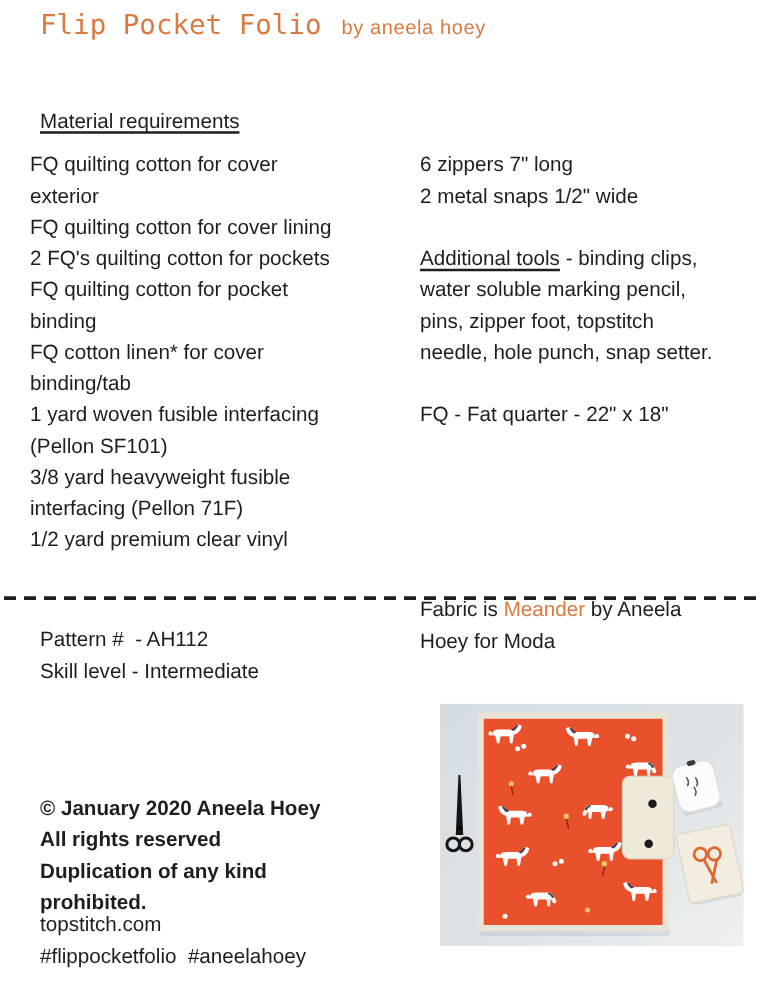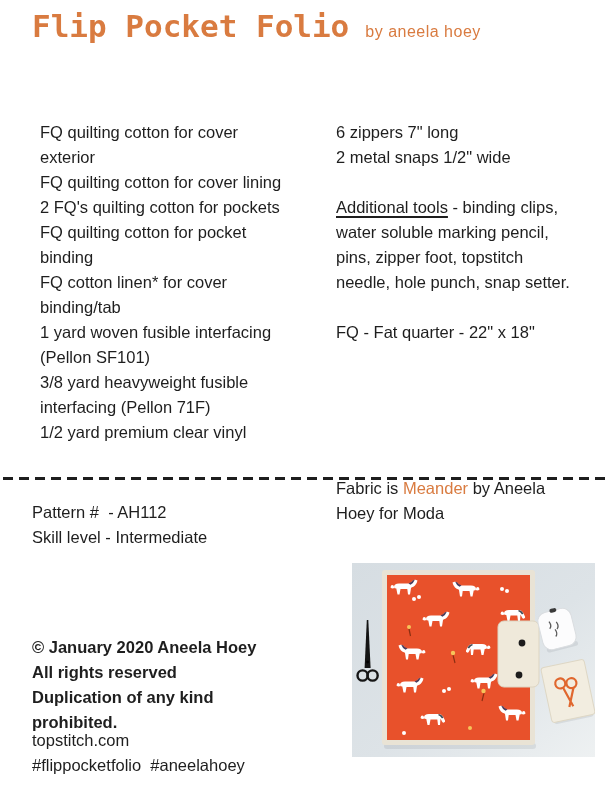--- a/index.html
+++ b/index.html
@@ -13,27 +13,27 @@
   }
   *{margin:0;padding:0;box-sizing:border-box;}
   html,body{background:#fff;}
   .page{
     position:relative;width:610px;height:800px;background:#ffffff;overflow:hidden;
     font-family:"Liberation Sans",sans-serif;color:var(--text);
   }
   .masthead{position:absolute;left:32px;top:8px;display:flex;align-items:baseline;gap:16px;}
   .masthead h1{
     font-family:"DejaVu Sans Mono","Liberation Mono",monospace;
-    font-size:31px;font-weight:700;color:var(--accent-orange);letter-spacing:0px;white-space:nowrap;
+    font-size:22px;font-weight:400;color:var(--accent-orange);letter-spacing:0px;white-space:nowrap;
   }
   .byline{font-size:16px;color:var(--accent-orange);letter-spacing:0.5px;white-space:nowrap;}
   .txt{font-size:16.5px;line-height:25px;white-space:pre-wrap;}
   .heading{position:absolute;left:32px;top:85px;}
   .u{text-decoration:underline;text-underline-offset:3px;text-decoration-thickness:1.5px;}
-  .col-left{position:absolute;left:40px;top:120px;width:300px;}
+  .col-left{position:absolute;left:24px;top:120px;width:300px;}
   .col-right{position:absolute;left:336px;top:120px;width:265px;}
   .col-right .block{margin-bottom:25px;}
   .dash{
     position:absolute;left:3px;top:477px;width:604px;height:3px;
     background:repeating-linear-gradient(90deg,var(--text) 0 10px,transparent 10px 16px);
   }
   .pattern-info{position:absolute;left:32px;top:500px;width:290px;}
   .fabric-info{position:absolute;left:336px;top:476px;width:265px;font-size:16.5px;line-height:25px;}
   .orange{color:var(--accent-orange);}
   .copyright{position:absolute;left:32px;top:635px;width:300px;font-weight:bold;}
@@ -44,20 +44,21 @@
 </head>
 <body>
 
 <div class="page">
 
   <header class="masthead">
     <h1>Flip Pocket Folio</h1>
     <span class="byline">by aneela hoey</span>
   </header>
 
+  <div class="heading txt u">Material requirements</div>
 
   <div class="col-left txt">FQ quilting cotton for cover
 exterior
 FQ quilting cotton for cover lining
 2 FQ's quilting cotton for pockets
 FQ quilting cotton for pocket
 binding
 FQ cotton linen* for cover
 binding/tab
 1 yard woven fusible interfacing

